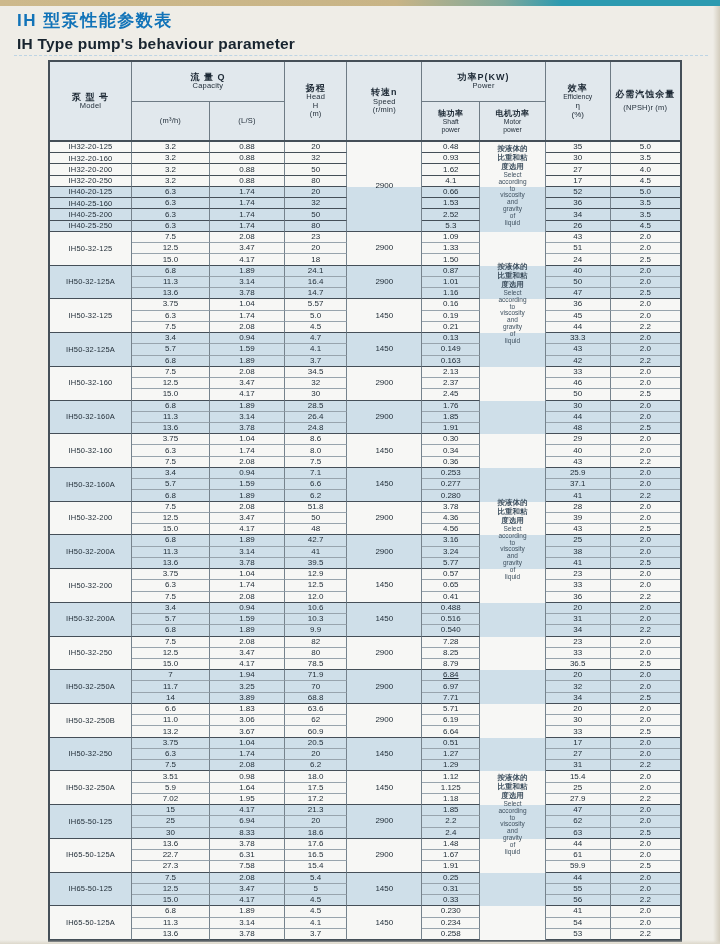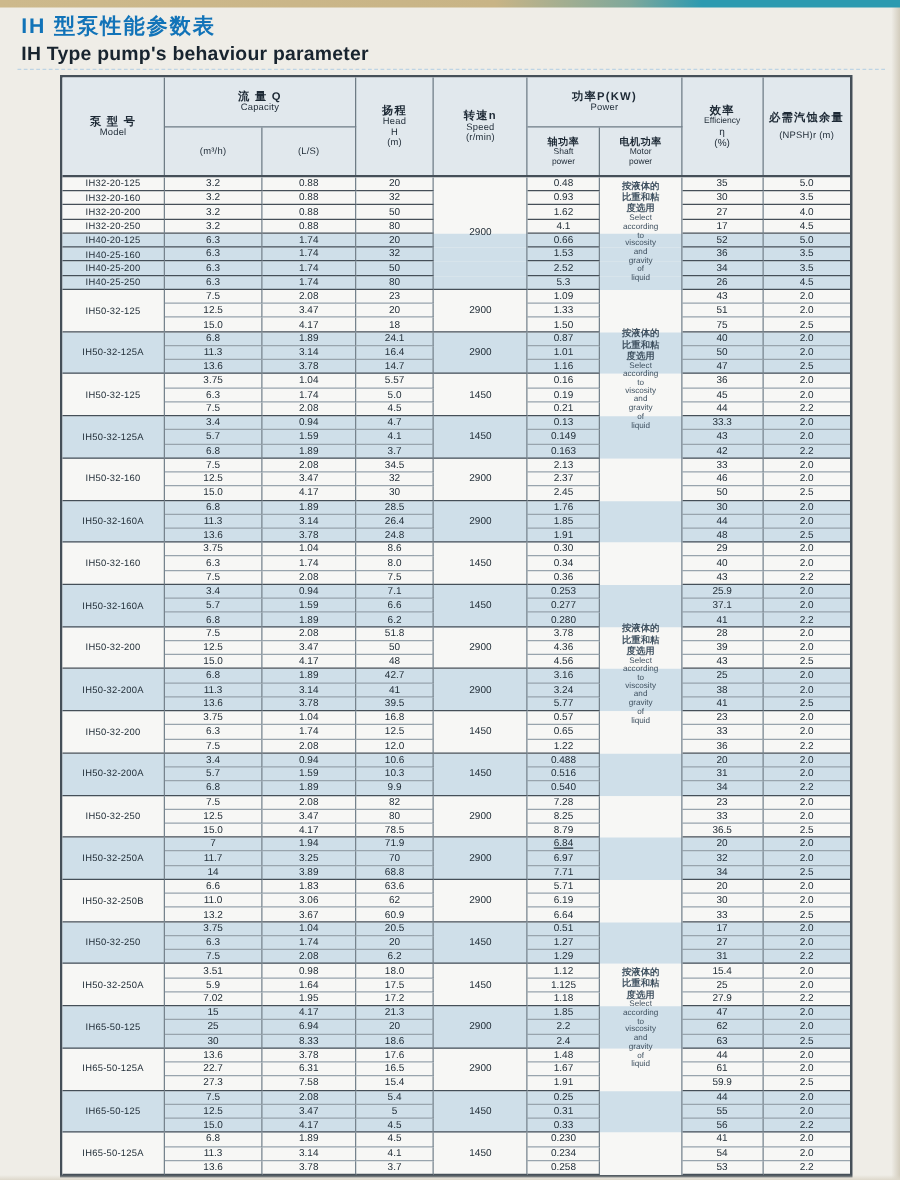--- a/index.html
+++ b/index.html
@@ -196,21 +196,21 @@
       <div class="cell" style="grid-area: 10 / 2;">12.5</div>
       <div class="cell" style="grid-area: 10 / 3;">3.47</div>
       <div class="cell" style="grid-area: 10 / 4;">20</div>
       <div class="cell" style="grid-area: 10 / 6;">1.33</div>
       <div class="cell" style="grid-area: 10 / 8;">51</div>
       <div class="cell no-r" style="grid-area: 10 / 9;">2.0</div>
       <div class="cell dark-b" style="grid-area: 11 / 2;">15.0</div>
       <div class="cell dark-b" style="grid-area: 11 / 3;">4.17</div>
       <div class="cell dark-b" style="grid-area: 11 / 4;">18</div>
       <div class="cell dark-b" style="grid-area: 11 / 6;">1.50</div>
-      <div class="cell dark-b" style="grid-area: 11 / 8;">75</div>
+      <div class="cell dark-b" style="grid-area: 11 / 8;">24</div>
       <div class="cell dark-b no-r" style="grid-area: 11 / 9;">2.5</div>
       <div class="stripe" style="grid-area: 12 / 1 / span 3 / -1; background: rgb(207, 223, 233);"></div>
       <div class="cell model-cell dark-b" style="grid-area: 12 / 1 / span 3;">IH50-32-125A</div>
       <div class="cell" style="grid-area: 12 / 2;">6.8</div>
       <div class="cell" style="grid-area: 12 / 3;">1.89</div>
       <div class="cell" style="grid-area: 12 / 4;">24.1</div>
       <div class="cell" style="grid-area: 12 / 6;">0.87</div>
       <div class="cell" style="grid-area: 12 / 8;">40</div>
       <div class="cell no-r" style="grid-area: 12 / 9;">2.0</div>
       <div class="cell" style="grid-area: 13 / 2;">11.3</div>
@@ -382,34 +382,34 @@
       <div class="cell dark-b" style="grid-area: 38 / 2;">13.6</div>
       <div class="cell dark-b" style="grid-area: 38 / 3;">3.78</div>
       <div class="cell dark-b" style="grid-area: 38 / 4;">39.5</div>
       <div class="cell dark-b" style="grid-area: 38 / 6;">5.77</div>
       <div class="cell dark-b" style="grid-area: 38 / 8;">41</div>
       <div class="cell dark-b no-r" style="grid-area: 38 / 9;">2.5</div>
       <div class="stripe" style="grid-area: 39 / 1 / span 3 / -1; background: rgb(247, 247, 245);"></div>
       <div class="cell model-cell dark-b" style="grid-area: 39 / 1 / span 3;">IH50-32-200</div>
       <div class="cell" style="grid-area: 39 / 2;">3.75</div>
       <div class="cell" style="grid-area: 39 / 3;">1.04</div>
-      <div class="cell" style="grid-area: 39 / 4;">16.8</div>
+      <div class="cell" style="grid-area: 39 / 4;">12.9</div>
       <div class="cell" style="grid-area: 39 / 6;">0.57</div>
       <div class="cell" style="grid-area: 39 / 8;">23</div>
       <div class="cell no-r" style="grid-area: 39 / 9;">2.0</div>
       <div class="cell" style="grid-area: 40 / 2;">6.3</div>
       <div class="cell" style="grid-area: 40 / 3;">1.74</div>
       <div class="cell" style="grid-area: 40 / 4;">12.5</div>
       <div class="cell" style="grid-area: 40 / 6;">0.65</div>
       <div class="cell" style="grid-area: 40 / 8;">33</div>
       <div class="cell no-r" style="grid-area: 40 / 9;">2.0</div>
       <div class="cell dark-b" style="grid-area: 41 / 2;">7.5</div>
       <div class="cell dark-b" style="grid-area: 41 / 3;">2.08</div>
       <div class="cell dark-b" style="grid-area: 41 / 4;">12.0</div>
-      <div class="cell dark-b" style="grid-area: 41 / 6;">1.22</div>
+      <div class="cell dark-b" style="grid-area: 41 / 6;">0.41</div>
       <div class="cell dark-b" style="grid-area: 41 / 8;">36</div>
       <div class="cell dark-b no-r" style="grid-area: 41 / 9;">2.2</div>
       <div class="stripe" style="grid-area: 42 / 1 / span 3 / -1; background: rgb(207, 223, 233);"></div>
       <div class="cell model-cell dark-b" style="grid-area: 42 / 1 / span 3;">IH50-32-200A</div>
       <div class="cell" style="grid-area: 42 / 2;">3.4</div>
       <div class="cell" style="grid-area: 42 / 3;">0.94</div>
       <div class="cell" style="grid-area: 42 / 4;">10.6</div>
       <div class="cell" style="grid-area: 42 / 6;">0.488</div>
       <div class="cell" style="grid-area: 42 / 8;">20</div>
       <div class="cell no-r" style="grid-area: 42 / 9;">2.0</div>

